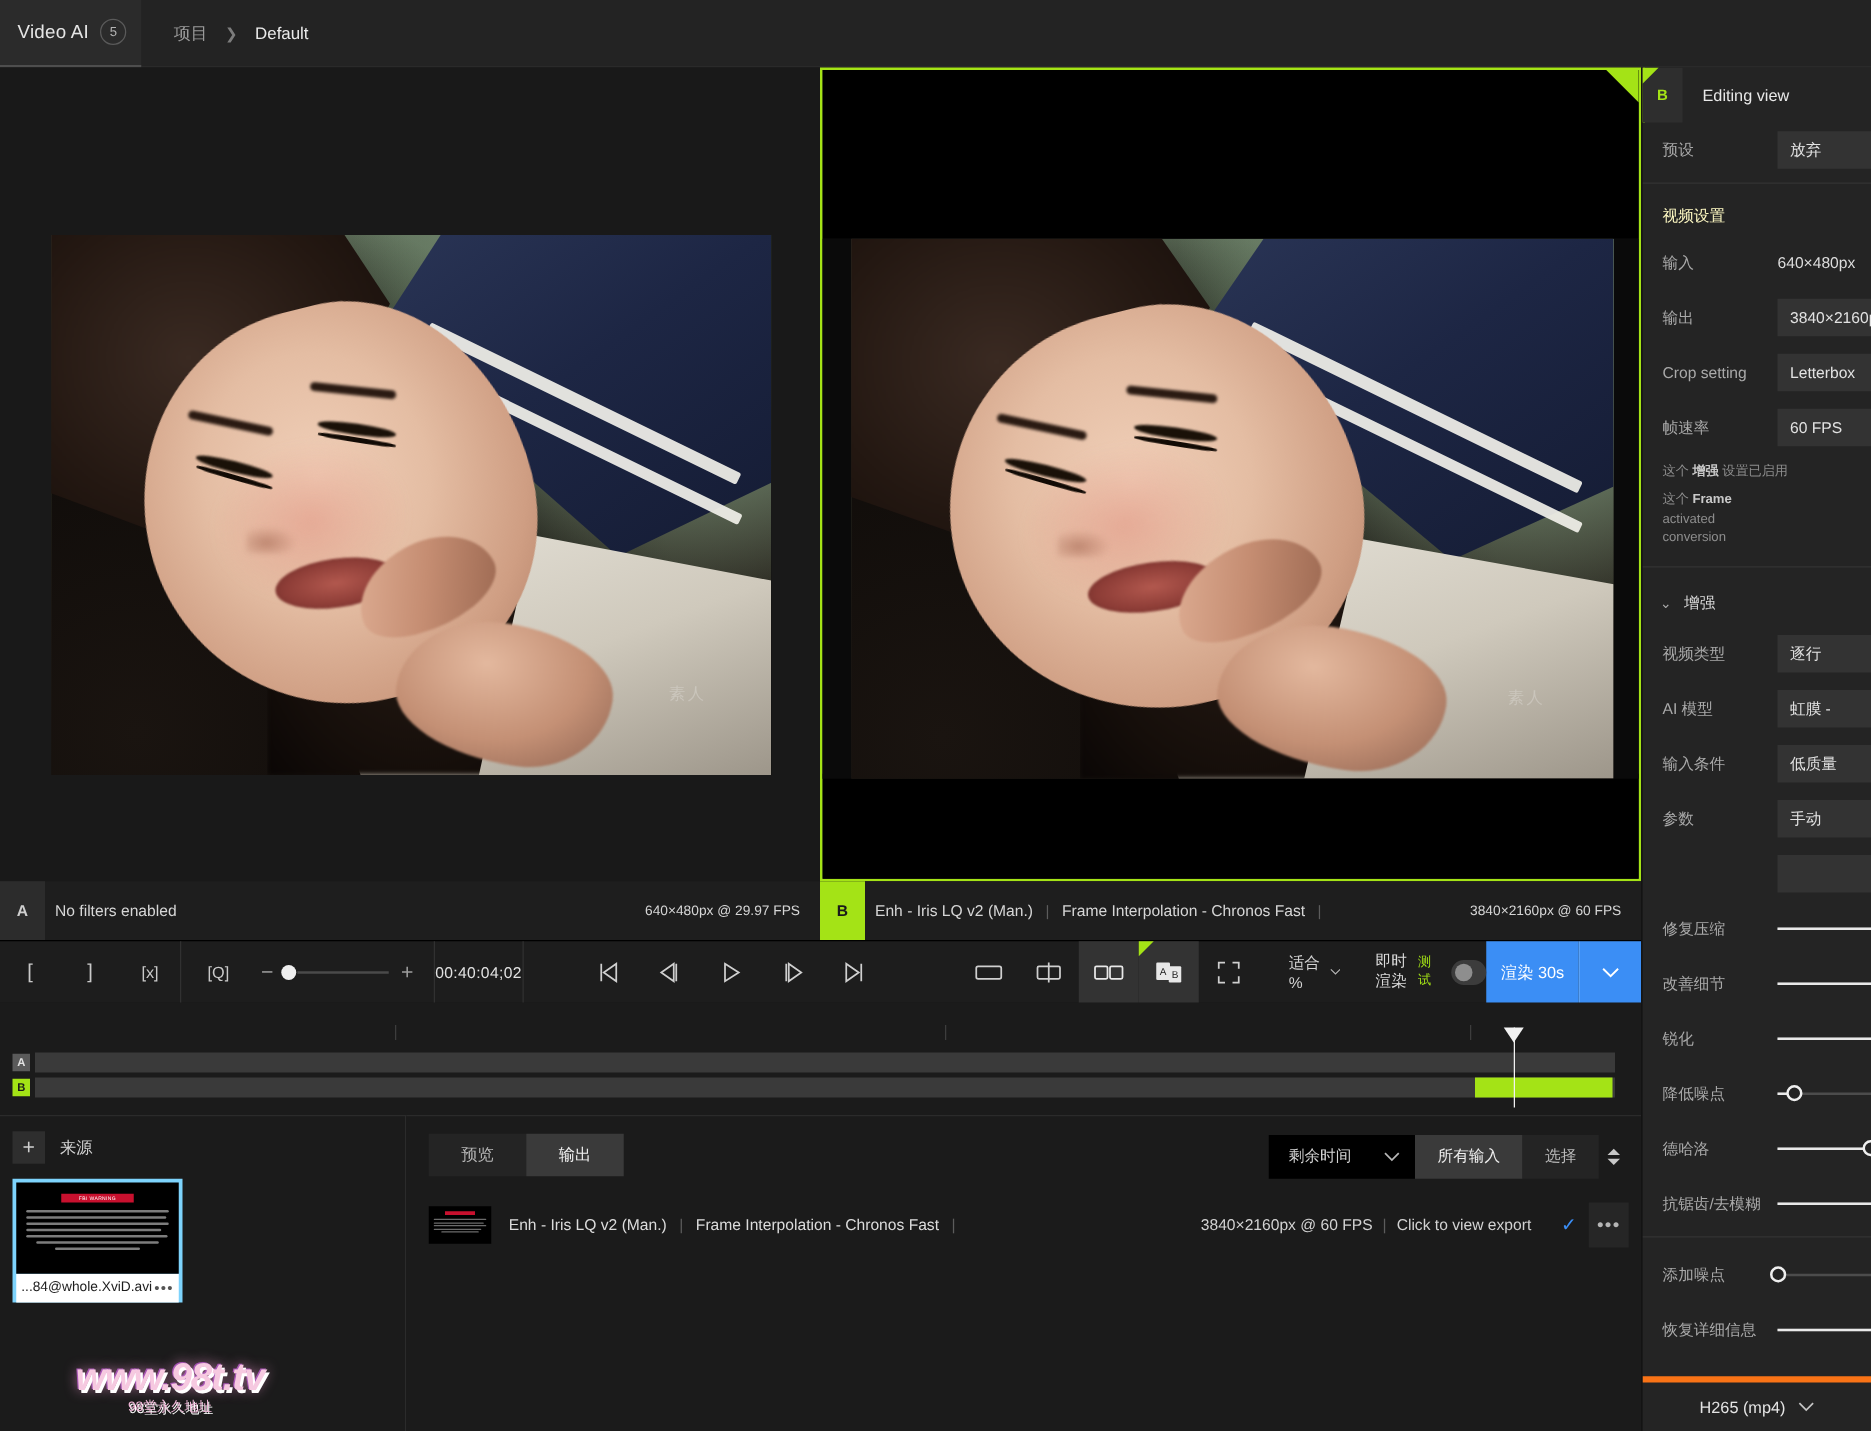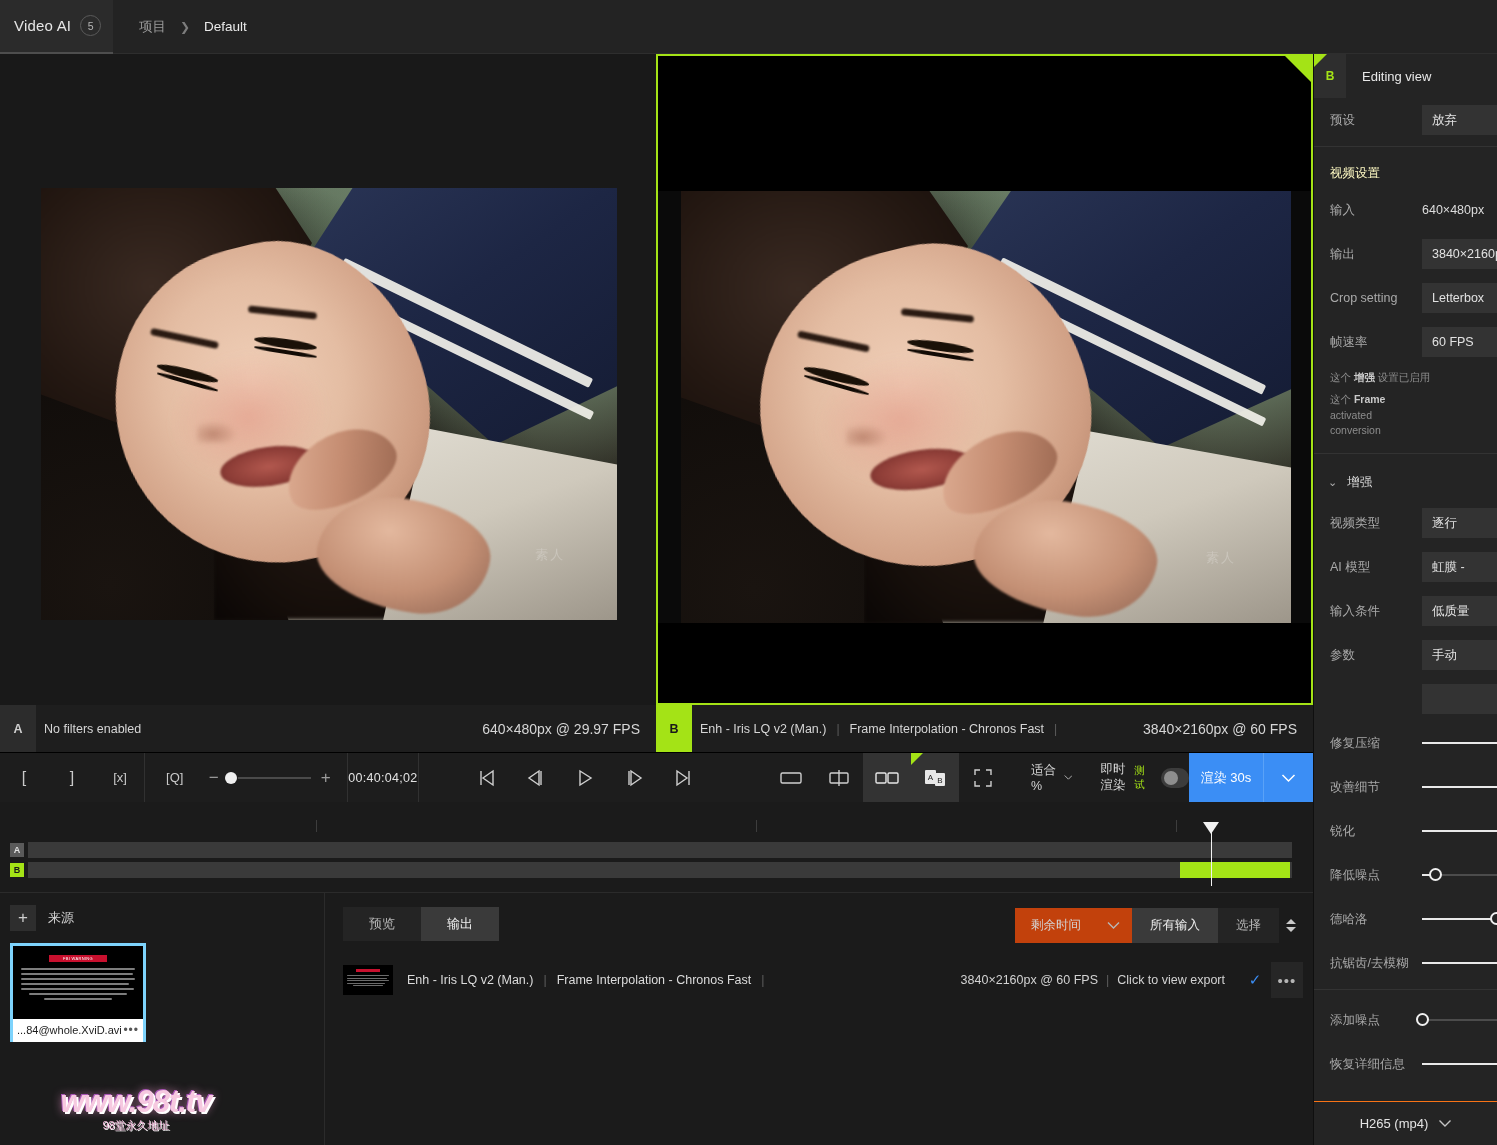--- a/index.html
+++ b/index.html
@@ -126,21 +126,21 @@
   
   .statusrow { position:absolute; top:705px; left:0; width:1313px; height:47px; display:flex; }
   .st-a { width:656px; height:47px; display:flex; align-items:center; background:#1e1e1e; }
   .st-b { width:657px; height:47px; display:flex; align-items:center; background:#1e1e1e; }
   .tag { width:36px; height:47px; display:flex; align-items:center; justify-content:center;
          font-size:12.5px; font-weight:700; }
   .tag-a { background:#2c2c2c; color:#cfcfcf; }
   .tag-b { background:#a4e316; color:#1a1a1a; }
   .st-txt { font-size:12.5px; color:#d6d6d6; padding-left:8px; }
   .st-sep { color:#5c5c5c; padding:0 10px; font-size:12px; }
-  .st-right { margin-left:auto; font-size:14px; color:#d6d6d6; padding-right:16px; }
+  .st-right { margin-left:auto; font-size:11px; color:#d6d6d6; padding-right:16px; }
 
   
   .toolbar { position:absolute; top:752px; left:0; width:1313px; height:50px;
              background:#1d1d1d; display:flex; align-items:center; border-top:1px solid #000; }
   .tgrp { display:flex; align-items:center; height:50px; }
   .tbtn { width:48px; height:50px; display:flex; align-items:center; justify-content:center;
           color:#c9c9c9; font-size:16px; cursor:pointer; }
   .vline { width:1px; height:50px; background:#313131; }
   .zoomgrp { display:flex; align-items:center; gap:0; padding:0 6px; }
   .zminus,.zplus { width:30px; text-align:center; color:#9c9c9c; font-size:17px; cursor:pointer; }
@@ -218,21 +218,21 @@
              letter-spacing:-1px; }
   .wm-sub { font-size:11px; color:#f0b7d8; margin-top:-2px; text-shadow:1px 1px 0 #fff; }
 
   
   .exportpanel { position:absolute; top:892px; left:325px; width:988px; height:253px;
                  background:#1b1b1b; border-top:1px solid #2b2b2b; }
   .ex-tabs { display:flex; padding:14px 0 0 18px; }
   .ex-tab { padding:8px 26px; font-size:13px; color:#b5b5b5; background:#242424; cursor:pointer; }
   .ex-tab.active { background:#3a3a3a; color:#efefef; }
   .ex-controls { position:absolute; right:10px; top:14px; display:flex; align-items:center; gap:0; }
-  .ex-dd { display:flex; align-items:center; gap:26px; background:#c2410c; padding:9px 12px 9px 16px;
+  .ex-dd { display:flex; align-items:center; gap:26px; background:#000000; padding:9px 12px 9px 16px;
            font-size:12.5px; color:#d4d4d4; cursor:pointer; }
   .ex-seg { display:flex; }
   .ex-sbtn { padding:9px 18px; font-size:12.5px; color:#b9b9b9; background:#242424; cursor:pointer; }
   .ex-sbtn.active { background:#3a3a3a; color:#efefef; }
   .ex-sort { width:24px; height:36px; display:flex; flex-direction:column; align-items:center;
              justify-content:center; gap:3px; cursor:pointer; }
   .caret-up { border-bottom:5px solid #c9c9c9; border-left:5px solid transparent; border-right:5px solid transparent; }
   .caret-dn { border-top:5px solid #c9c9c9; border-left:5px solid transparent; border-right:5px solid transparent; }
 
   .ex-row { display:flex; align-items:center; margin-top:20px; padding:0 10px 0 18px; height:38px; }
@@ -275,21 +275,21 @@
   .sb-collapse-t { font-size:12.5px; color:#dcdcdc; }
 
   .sb-slider-row { display:flex; align-items:center; height:44px; padding:0 0 0 16px; }
   .sl-wrap { position:relative; width:92px; height:14px; display:flex; align-items:center; flex:0 0 auto; }
   .sl-track { position:absolute; left:0; top:6px; width:92px; height:2px; background:#4c4c4c; }
   .sl-fill { position:absolute; left:0; top:6px; height:2px; background:#e9e9e9; }
   .sl-knob { position:absolute; top:0; width:13px; height:13px; border-radius:50%;
              border:2px solid #efefef; background:#242424; cursor:pointer; }
   .sb-bottom { position:absolute; bottom:0; left:0; width:184px; height:44px;
                display:flex; align-items:center; justify-content:center; gap:10px;
-               border-top:1px solid #f97316; cursor:pointer; }
+               border-top:5px solid #f97316; cursor:pointer; }
   .sb-bottom-t { font-size:13px; color:#e4e4e4; }
   svg { display:block; }
 </style>
 </head>
 <body>
 
 <div class="app">
 
   <div class="topbar">
     <div class="brand">

